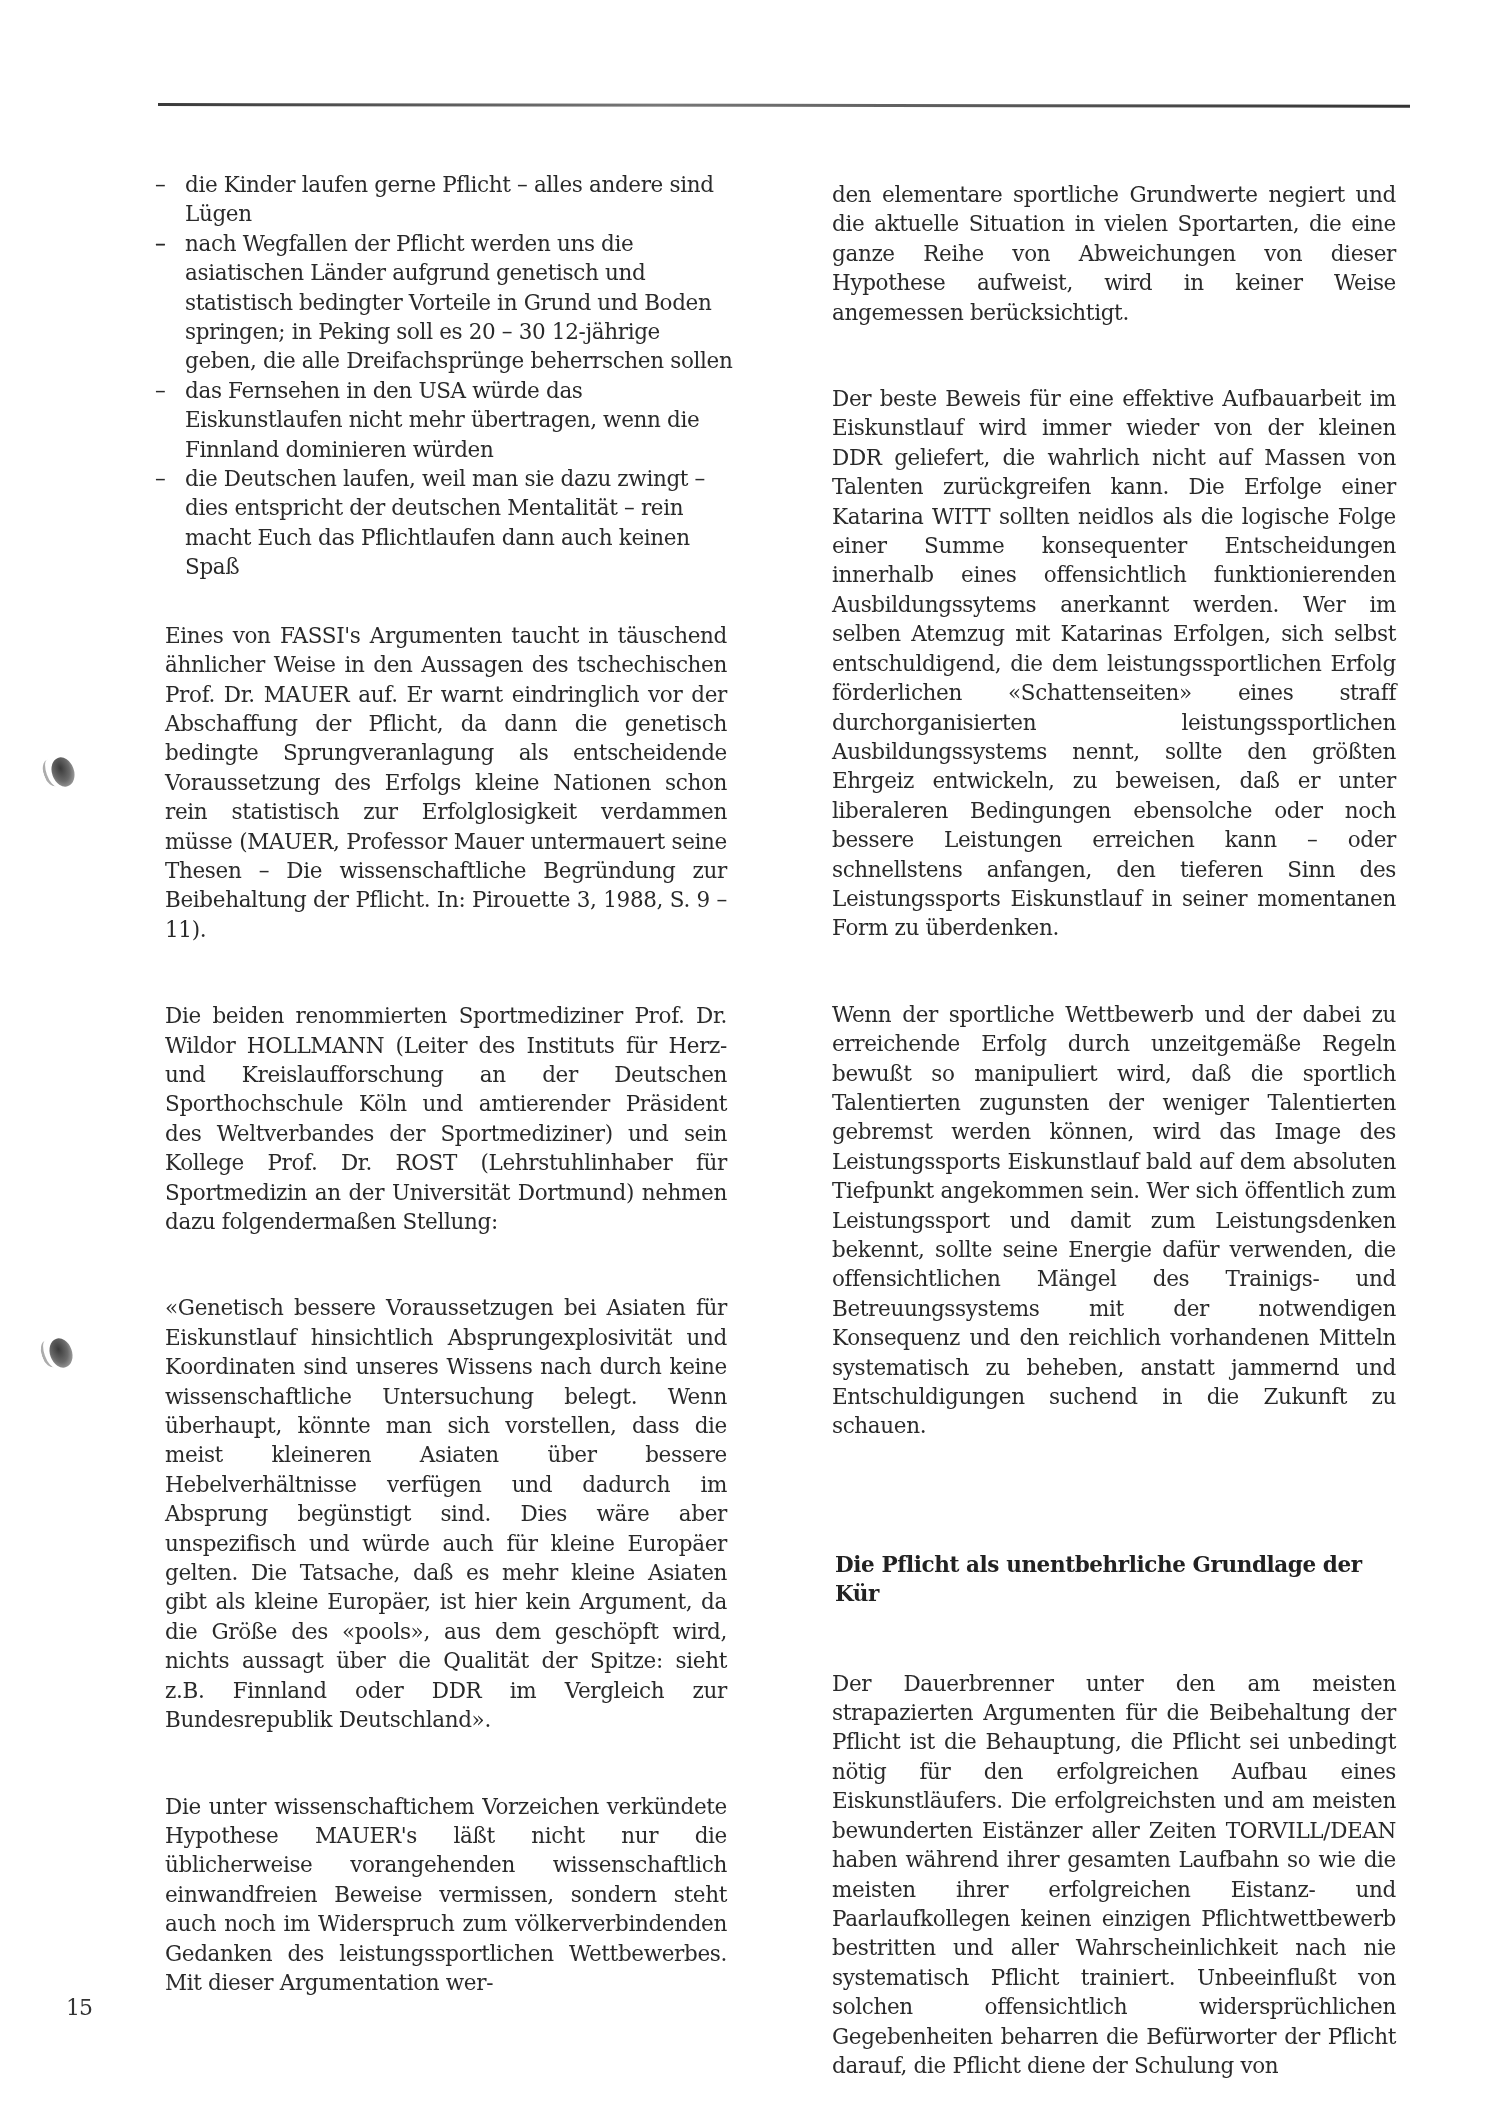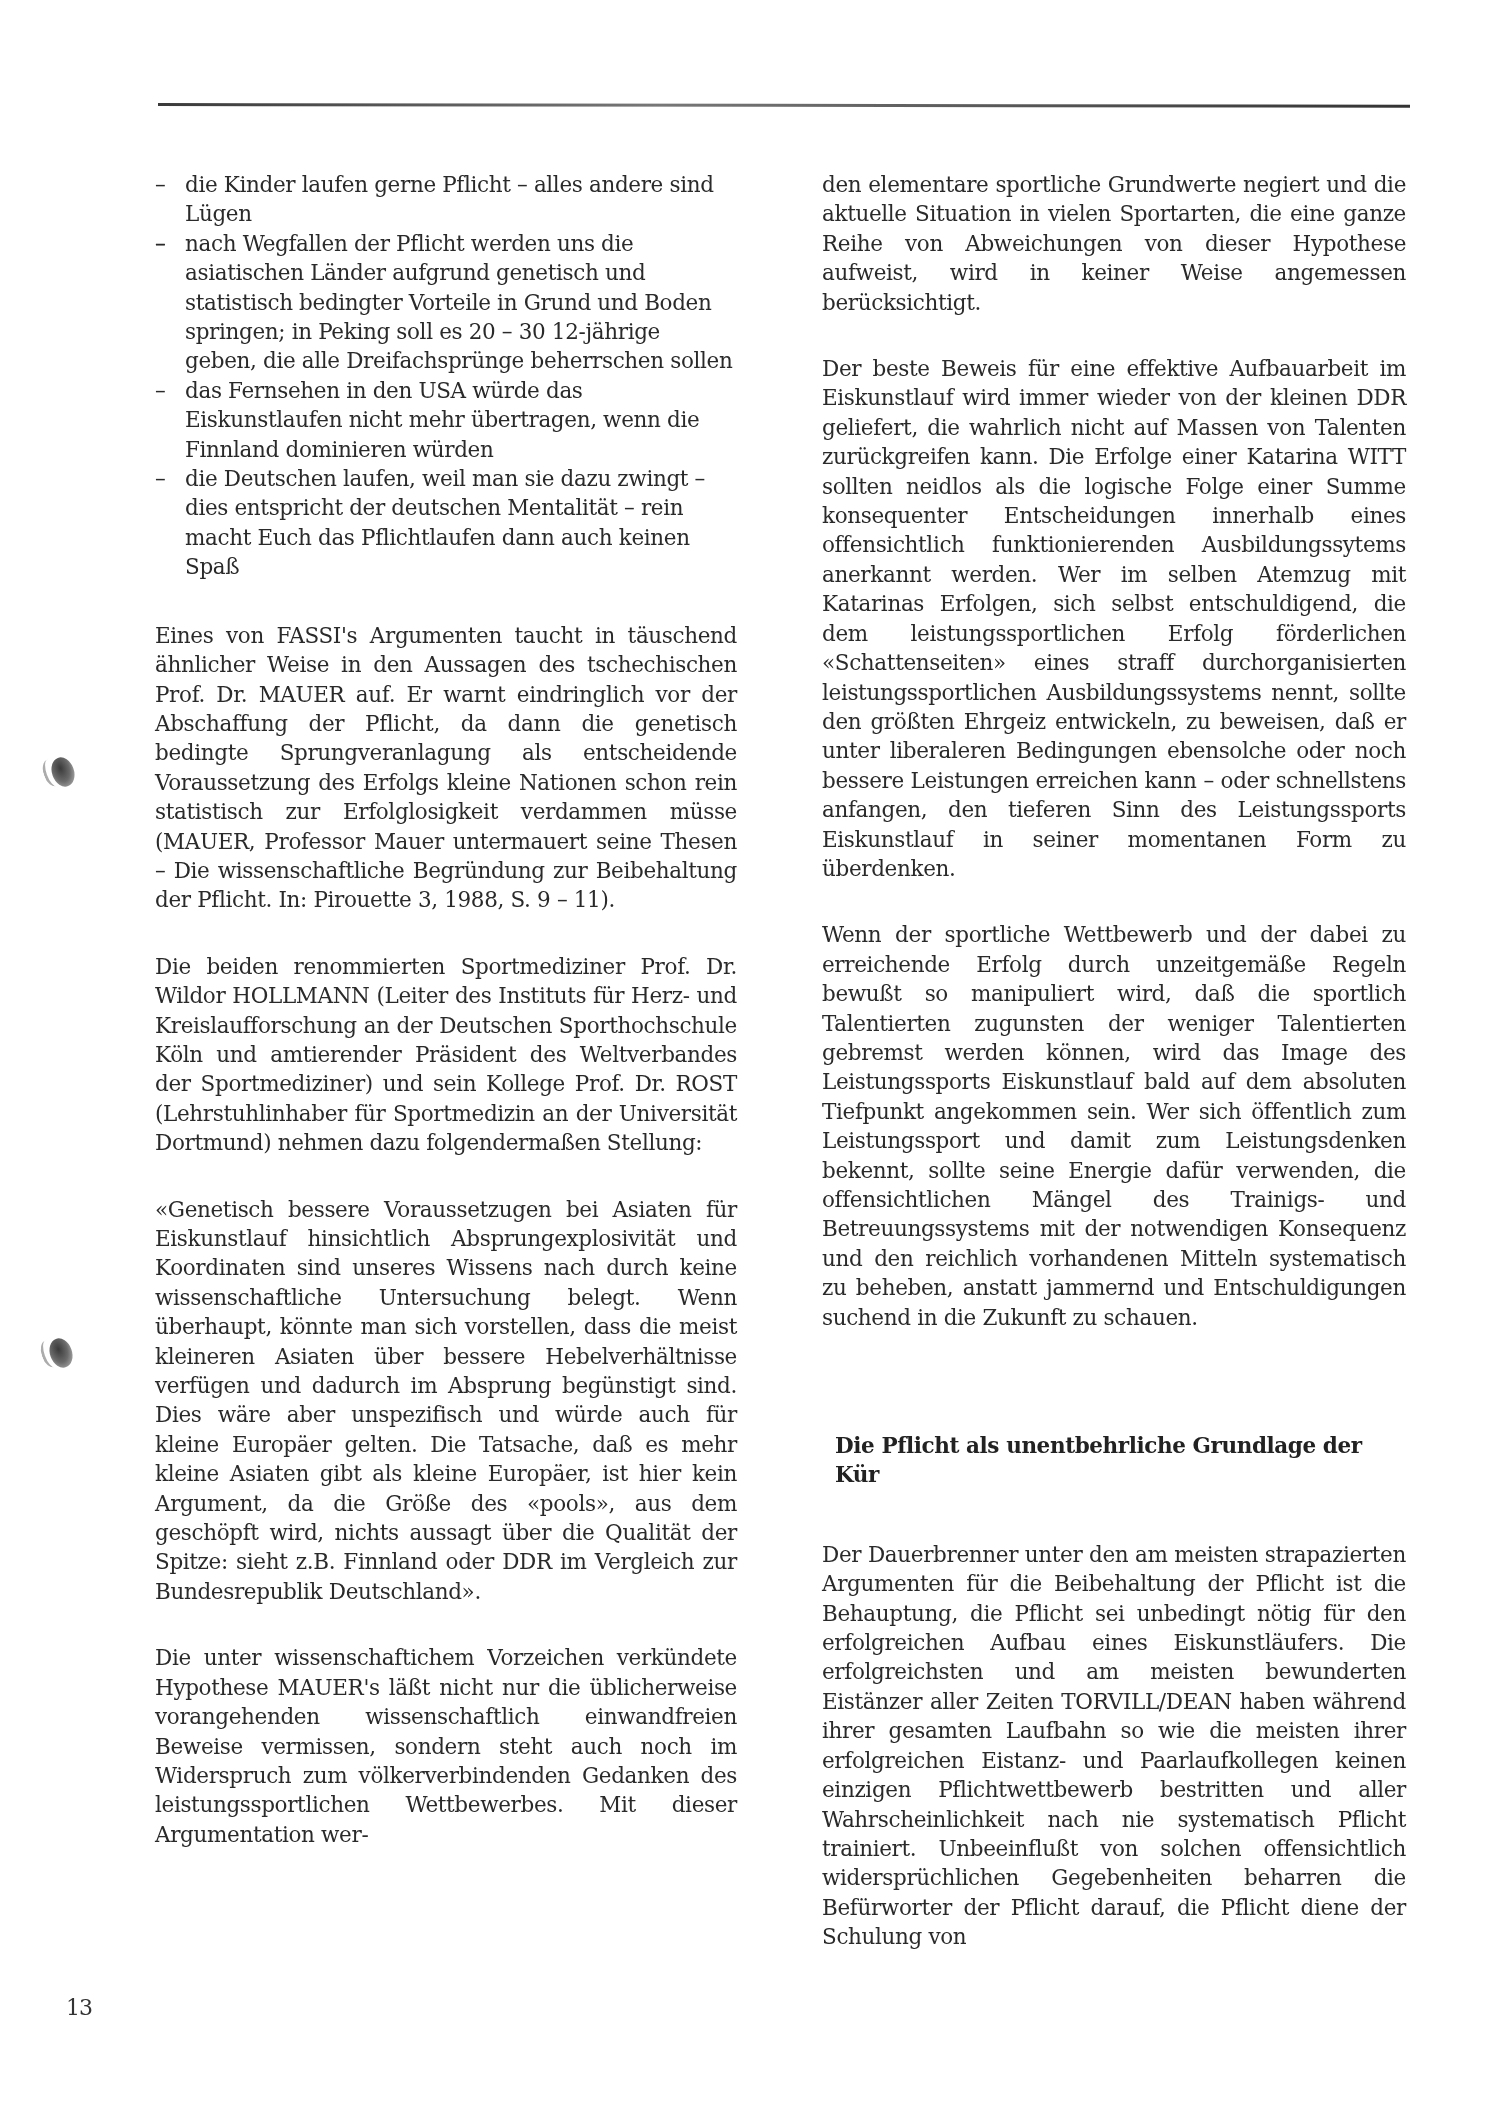--- a/index.html
+++ b/index.html
@@ -13,21 +13,21 @@
     background: linear-gradient(to right, #3a3a3a, #777 40%, #555 70%, #333);
     transform: rotate(0.08deg); transform-origin: left center;
   }
   .col {
     position: absolute; top: 170px;
     font-size: 21.5px; line-height: 29.4px; letter-spacing: -0.35px;
     font-weight: 300;
   }
   .col-left { left: 155px; width: 582px; }
   .col-right { left: 822px; width: 584px; }
-  .col p { margin: 0; text-align: justify; hyphens: manual; }
+  .col p { margin: 10px; text-align: justify; hyphens: manual; }
   .bullets { list-style: none; margin: 0 0 39px 0; padding: 0; }
   .bullets li { position: relative; padding-left: 30px; text-align: left; }
   .bullets li .dash { position: absolute; left: 0; top: 0; }
   .gap { height: 37px; }
   .gap-lg { height: 86px; }
   .heading {
     margin: 13px; font-size: 21.5px; line-height: 29.4px; font-weight: bold;
     letter-spacing: -0.4px; color: #222;
   }
   .page-number {
@@ -76,13 +76,13 @@
   <div class="gap"></div>
   <p>Der beste Beweis für eine effektive Aufbauarbeit im Eiskunstlauf wird immer wieder von der kleinen DDR geliefert, die wahrlich nicht auf Massen von Talenten zurückgreifen kann. Die Erfolge einer Katarina WITT sollten neidlos als die logische Folge einer Summe konsequenter Entscheidungen innerhalb eines offensichtlich funktionierenden Ausbildungssytems anerkannt werden. Wer im selben Atemzug mit Katarinas Erfolgen, sich selbst entschuldigend, die dem leistungssportlichen Erfolg förderlichen «Schattenseiten» eines straff durchorganisierten leistungssportlichen Ausbildungssystems nennt, sollte den größten Ehrgeiz entwickeln, zu beweisen, daß er unter liberaleren Bedingungen ebensolche oder noch bessere Leistungen erreichen kann – oder schnellstens anfangen, den tieferen Sinn des Leistungssports Eiskunstlauf in seiner momentanen Form zu überdenken.</p>
   <div class="gap"></div>
   <p>Wenn der sportliche Wettbewerb und der dabei zu erreichende Erfolg durch unzeitgemäße Regeln bewußt so manipuliert wird, daß die sportlich Talentierten zugunsten der weniger Talentierten gebremst werden können, wird das Image des Leistungssports Eiskunstlauf bald auf dem absoluten Tiefpunkt angekommen sein. Wer sich öffentlich zum Leistungssport und damit zum Leistungsdenken bekennt, sollte seine Energie dafür verwenden, die offensichtlichen Mängel des Trainigs- und Betreuungssystems mit der notwendigen Konsequenz und den reichlich vorhandenen Mitteln systematisch zu beheben, anstatt jammernd und Entschuldigungen suchend in die Zukunft zu schauen.</p>
   <div class="gap-lg"></div>
   <h3 class="heading">Die Pflicht als unentbehrliche Grundlage der Kür</h3>
   <div class="gap"></div>
   <p>Der Dauerbrenner unter den am meisten strapazierten Argumenten für die Beibehaltung der Pflicht ist die Behauptung, die Pflicht sei unbedingt nötig für den erfolgreichen Aufbau eines Eiskunstläufers. Die erfolgreichsten und am meisten bewunderten Eistänzer aller Zeiten TORVILL/DEAN haben während ihrer gesamten Laufbahn so wie die meisten ihrer erfolgreichen Eistanz- und Paarlaufkollegen keinen einzigen Pflichtwettbewerb bestritten und aller Wahrscheinlichkeit nach nie systematisch Pflicht trainiert. Unbeeinflußt von solchen offensichtlich widersprüchlichen Gegebenheiten beharren die Befürworter der Pflicht darauf, die Pflicht diene der Schulung von</p>
 </div>
 
-<div class="page-number">13</div>
+<div class="page-number">15</div>
 
 </body></html>

